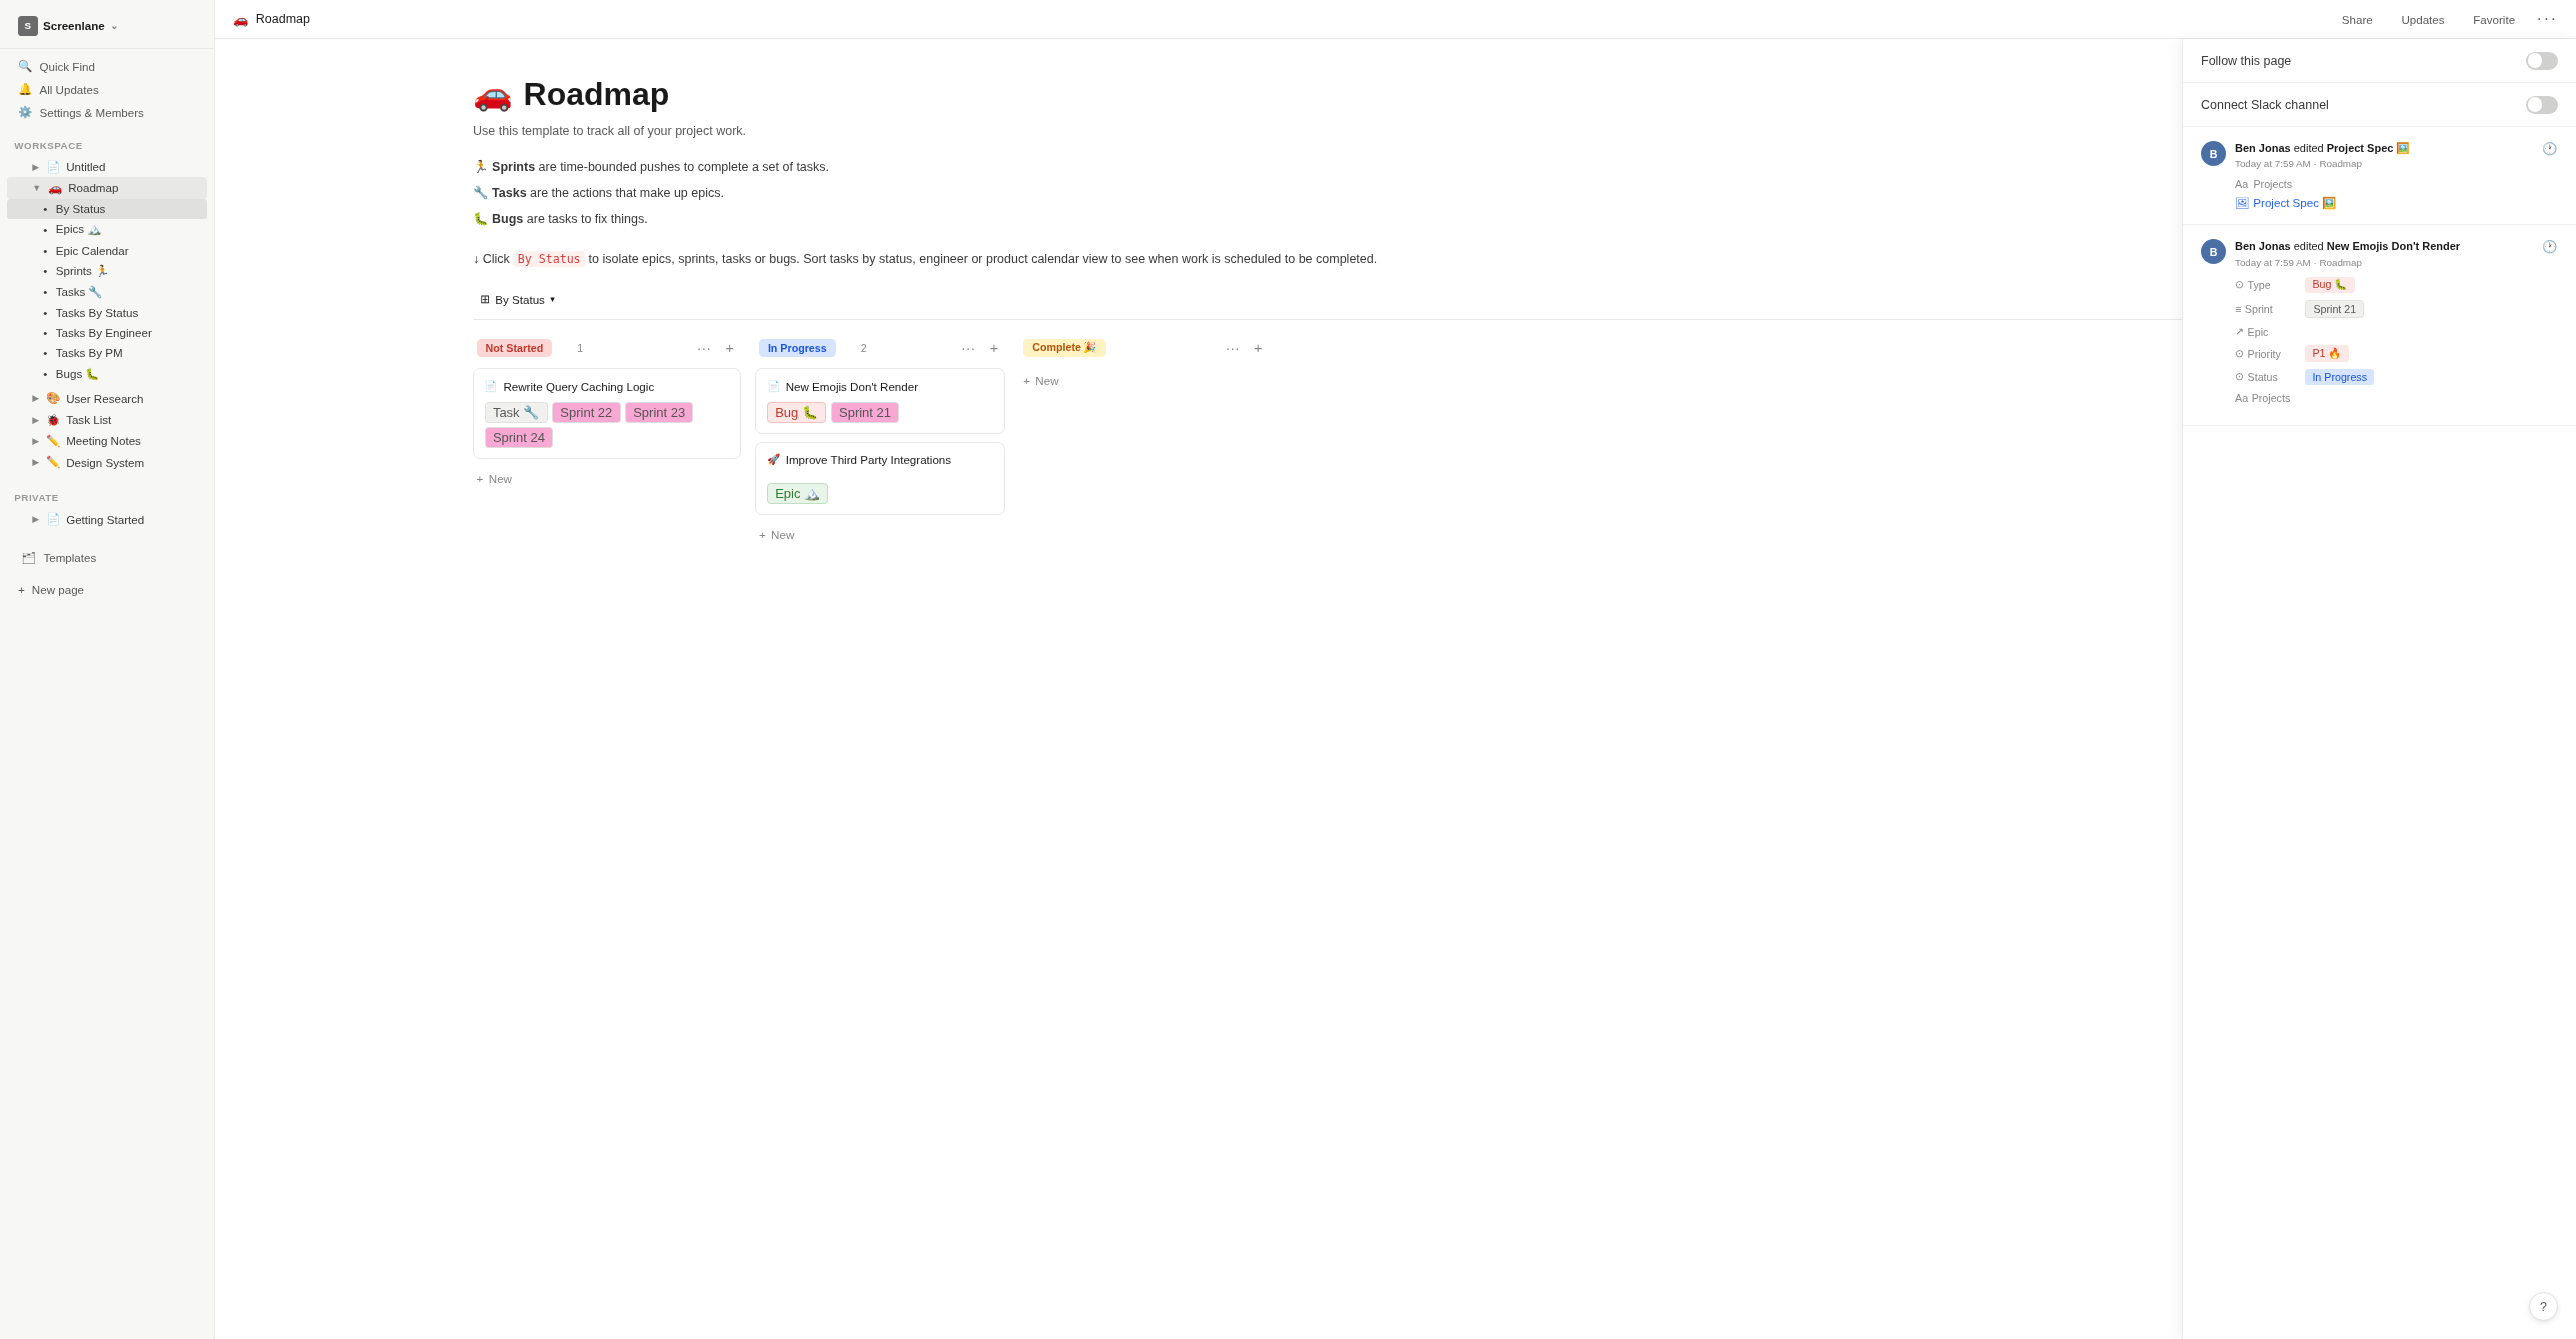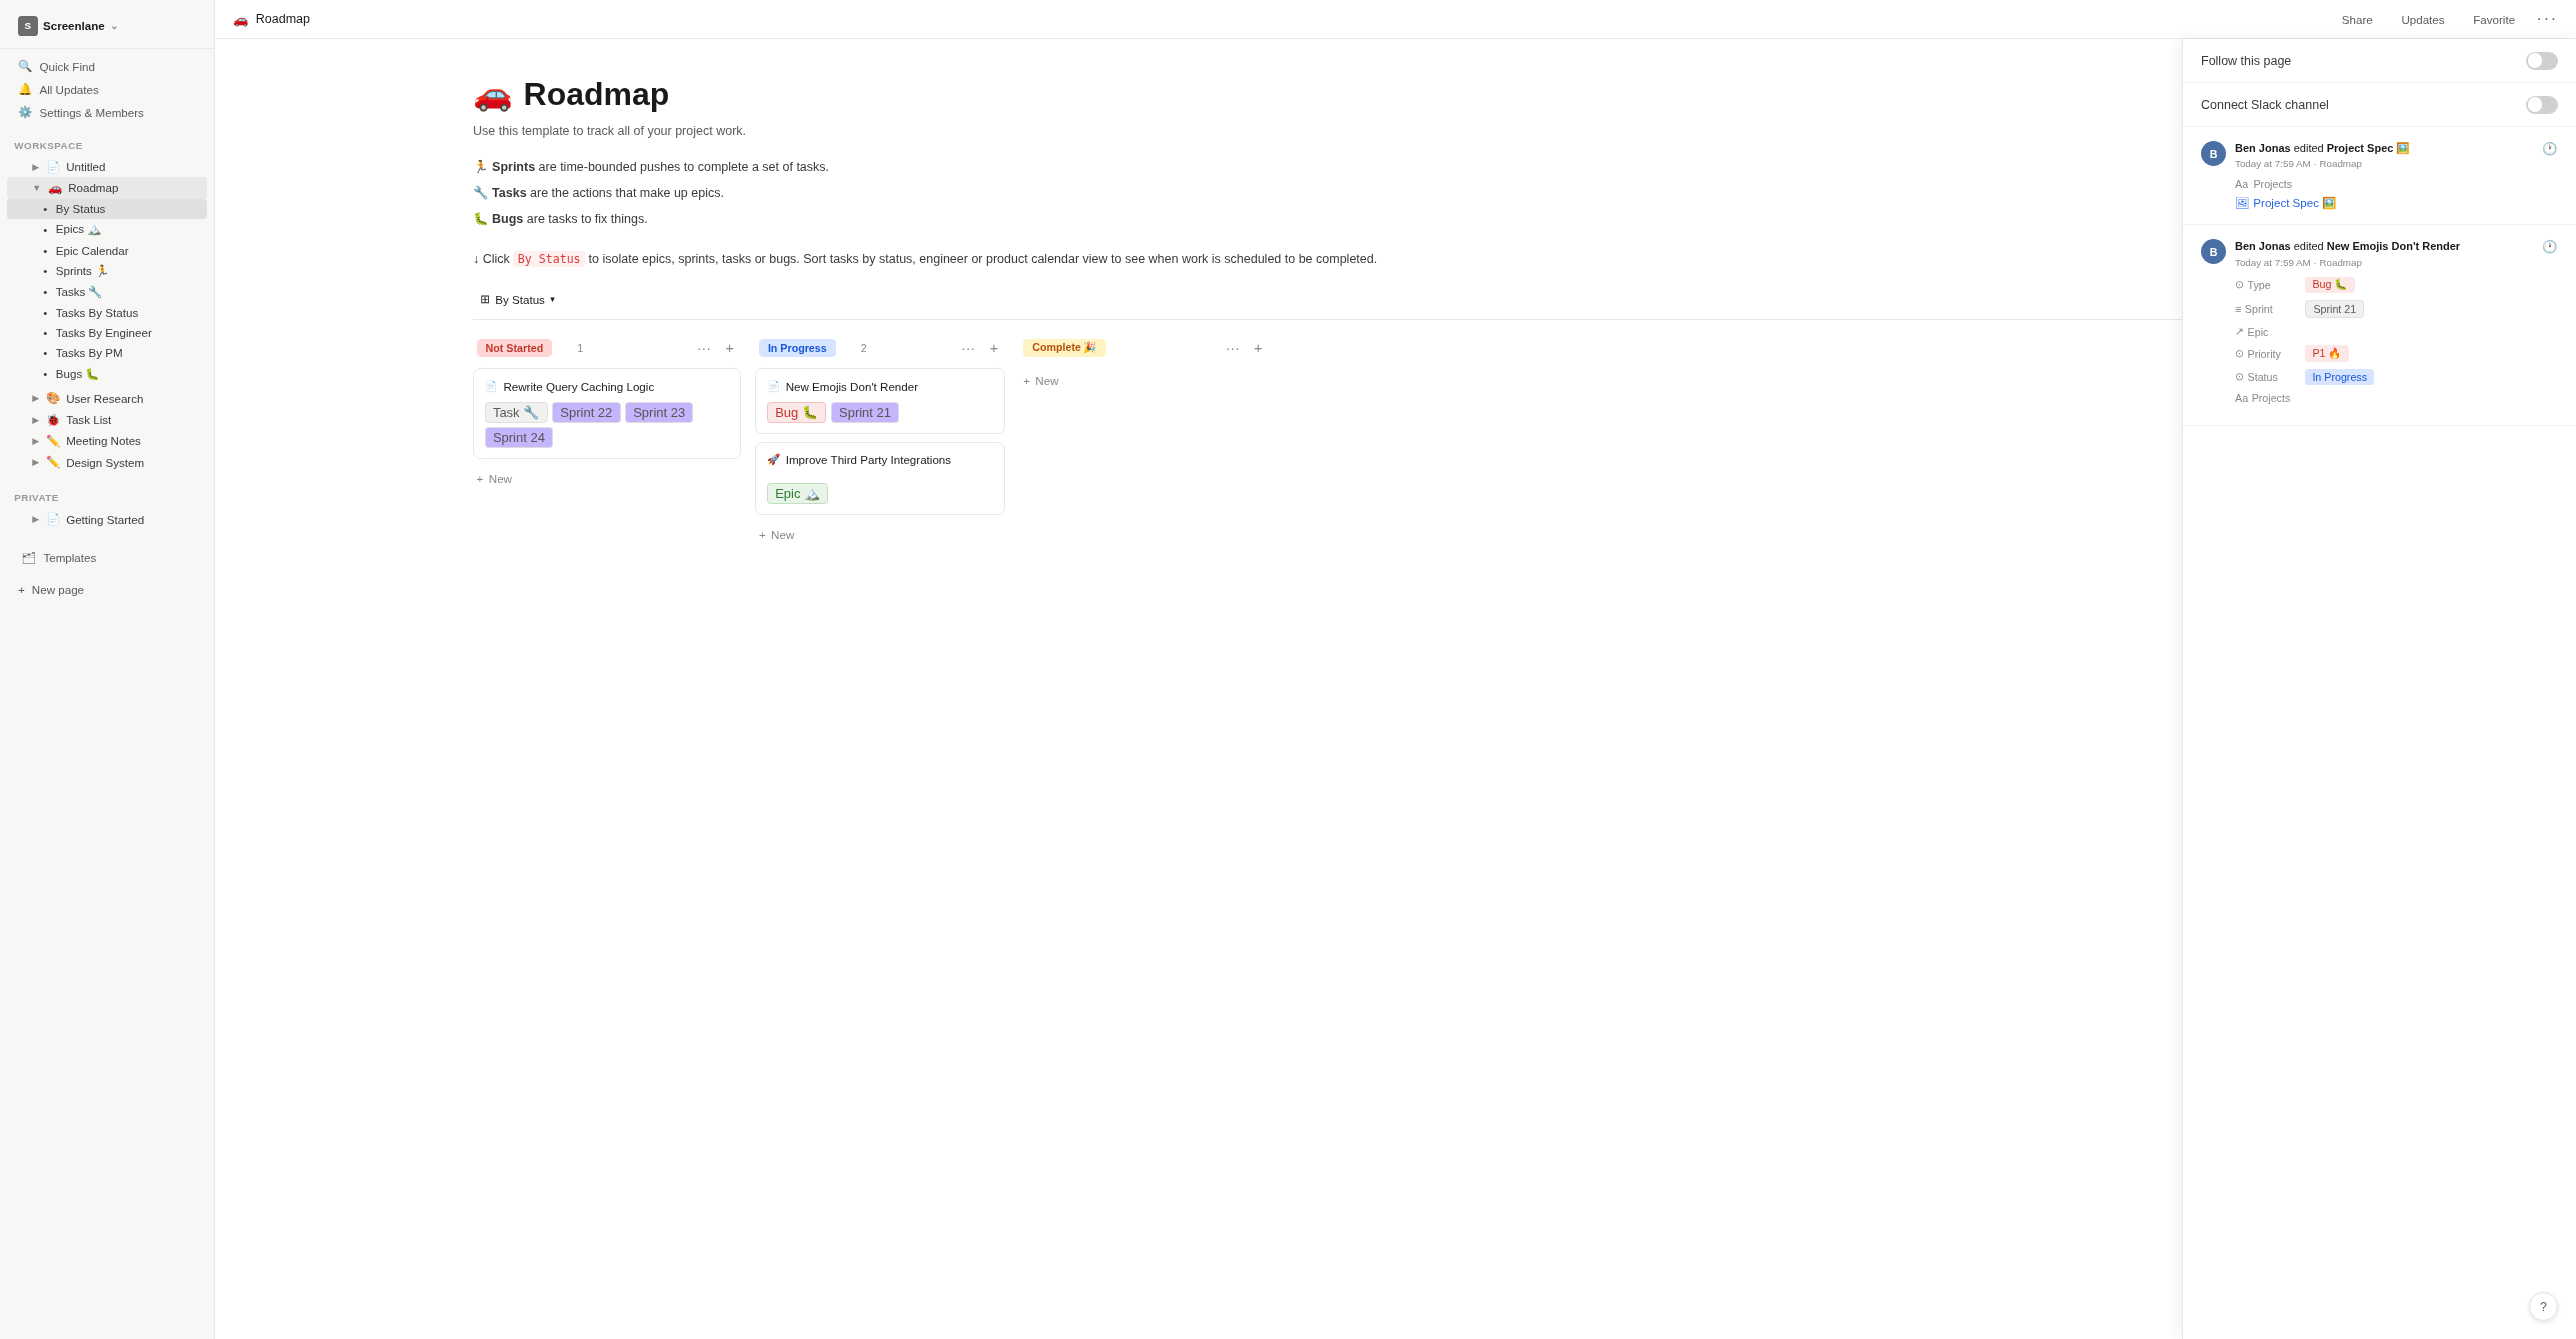--- a/index.html
+++ b/index.html
@@ -120,21 +120,21 @@
     .card-title { font-size: 11.6px; font-weight: 500; margin-bottom: 9px; display: flex; align-items: center; gap: 5.4px; }
     .card-icon { font-size: 10.7px; }
     .card-tags { display: flex; flex-wrap: wrap; gap: 4.5px; }
     .card-tag {
       padding: 1.8px 7.2px; border-radius: 3.6px; font-size: 13px; font-weight: 500;
       background: #f0f0ee; color: #5a5a5a; border: 0.9px solid #e0e0de;
     }
     .tag-bug { background: #fde8e8; color: #c0392b; border-color: #f5c0c0; }
     .tag-task { background: #f0f0ee; color: #5a5a5a; border-color: #e0e0de; }
     .tag-epic { background: #e8f4e8; color: #2e7d32; border-color: #c0dfc0; margin-top: 8px; }
-    .tag-sprint { background: #c4b5fd; color: #555; border-color: #ddd; text-align: right; }
+    .tag-sprint { background: #f9a8d4; color: #555; border-color: #ddd; text-align: right; }
 
     .add-new-btn {
       display: flex; align-items: center; gap: 5.4px; color: #888; font-size: 11.6px;
       cursor: pointer; padding: 5.4px 3.6px; border-radius: 3.6px;
     }
 
     
     #updates-panel {
       position: fixed; top: 39px; right: 0; width: 394px; bottom: 0;
       background: #fff; border-left: 0.9px solid #e8e8e6; overflow-y: auto; z-index: 20;

